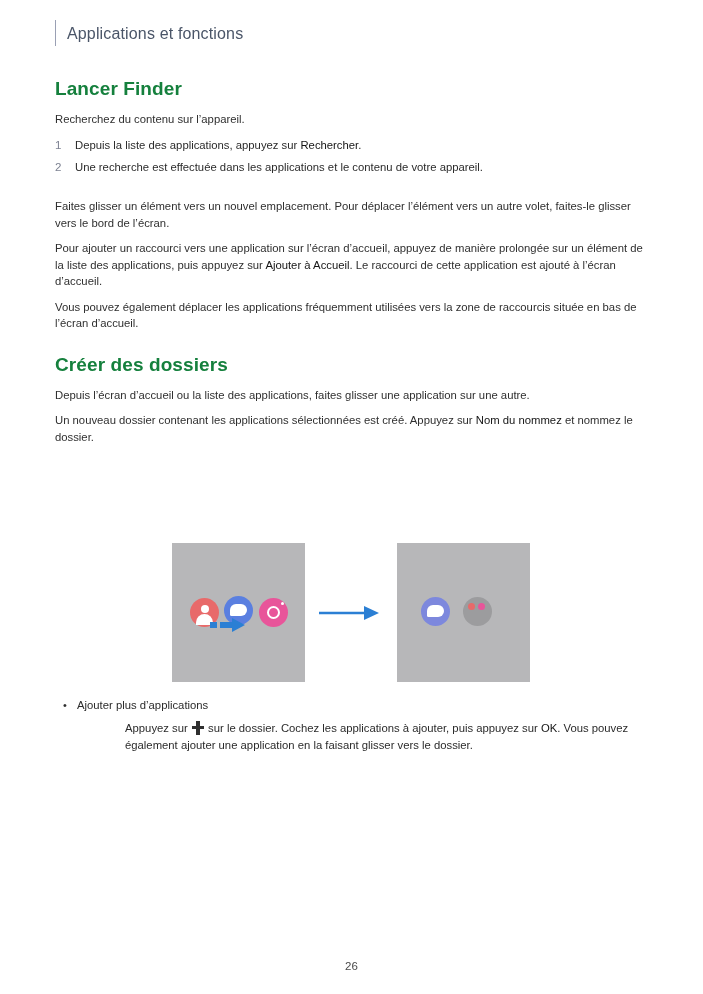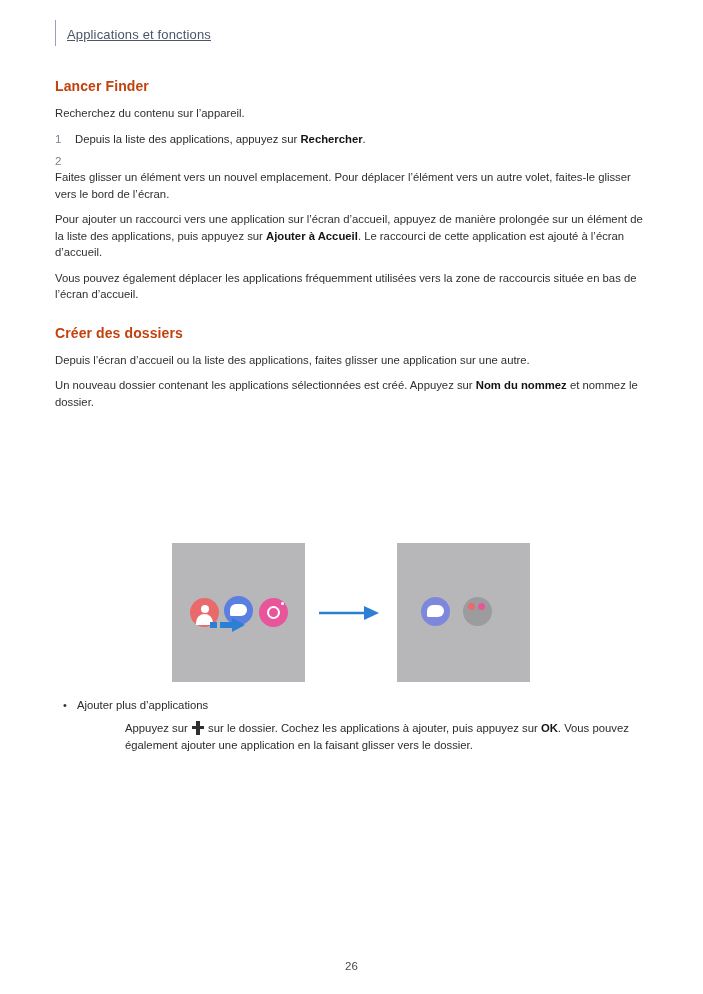--- a/index.html
+++ b/index.html
@@ -32,52 +32,51 @@
   }
   .header-rule {
     position: absolute;
     left: 55px;
     top: 20px;
     width: 1px;
     height: 26px;
     background: #9aa0b4;
   }
   .header-text {
-    font-size: 13px;
+    font-size: 16px;
     color: #4a5568;
     letter-spacing: 0.15px;
     padding-left: 12px;
     white-space: nowrap;
-    text-decoration: underline;
   }
   
   .content {
     position: absolute;
     left: 55px;
     top: 78px;
     width: 596px;
   }
   h2.section-title {
-    font-size: 14px;
+    font-size: 19px;
     font-weight: bold;
-    color: #c2410c;
+    color: #15803d;
     margin: 0 0 11px 0;
     letter-spacing: 0.1px;
   }
   .block {
     margin-bottom: 22px;
   }
   p.para {
     font-size: 11.3px;
     line-height: 16.5px;
     margin: 0 0 9px 0;
     color: #2f2f2f;
   }
   p.para:last-child { margin-bottom: 0; }
-  b { font-weight: bold; color: #151515; }
+  b { font-weight: normal; color: #151515; }
 
   
   .numlist {
     margin: 4px 0 0 0;
     padding: 0;
     list-style: none;
   }
   .numlist > li {
     position: relative;
     padding-left: 20px;
@@ -289,20 +288,21 @@
     <div class="block">
       <h2 class="section-title">Lancer Finder</h2>
       <p class="para">Recherchez du contenu sur l’appareil.</p>
       <ul class="numlist">
         <li>
           <span class="num">1</span>
           <span>Depuis la liste des applications, appuyez sur </span><b>Rechercher</b><span>.</span>
         </li>
         <li>
           <span class="num">2</span>
+          <span class="sub-line">Une recherche est effectuée dans les applications et le contenu de votre appareil.</span>
         </li>
       </ul>
     </div>
 
     <div class="block" style="margin-top:4px;">
       <p class="para">Faites glisser un élément vers un nouvel emplacement. Pour déplacer l’élément vers un autre volet, faites-le glisser vers le bord de l’écran.</p>
       <p class="para"><span>Pour ajouter un raccourci vers une application sur l’écran d’accueil, appuyez de manière prolongée sur un élément de la liste des applications, puis appuyez sur </span><b>Ajouter à Accueil</b><span>. Le raccourci de cette application est ajouté à l’écran d’accueil.</span></p>
       <p class="para">Vous pouvez également déplacer les applications fréquemment utilisées vers la zone de raccourcis située en bas de l’écran d’accueil.</p>
     </div>
 

